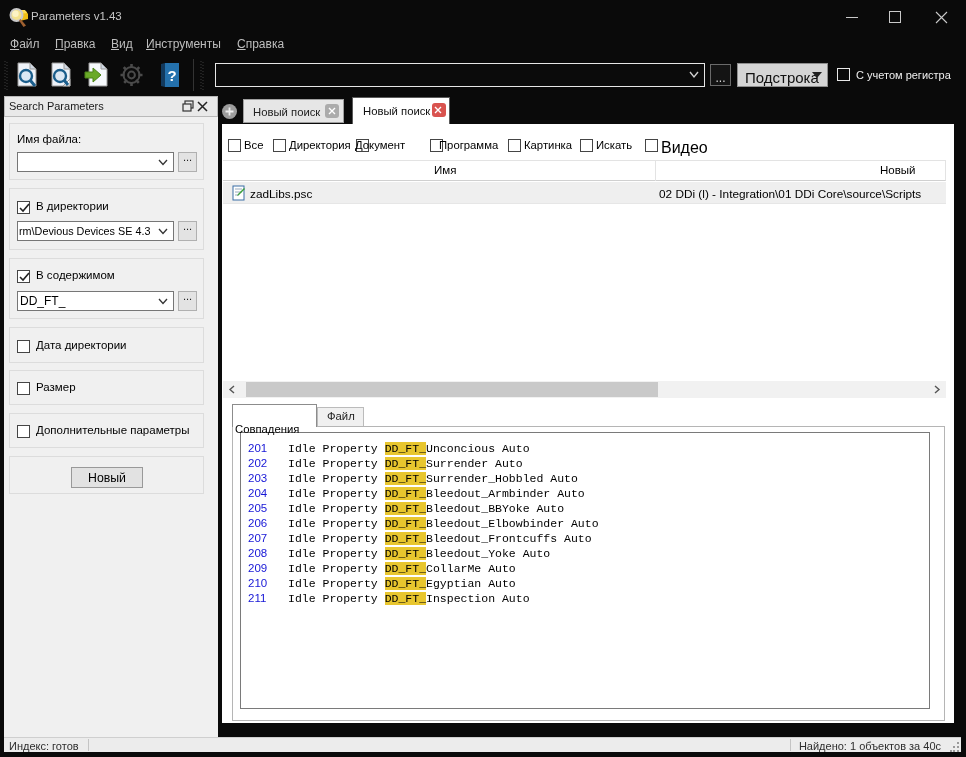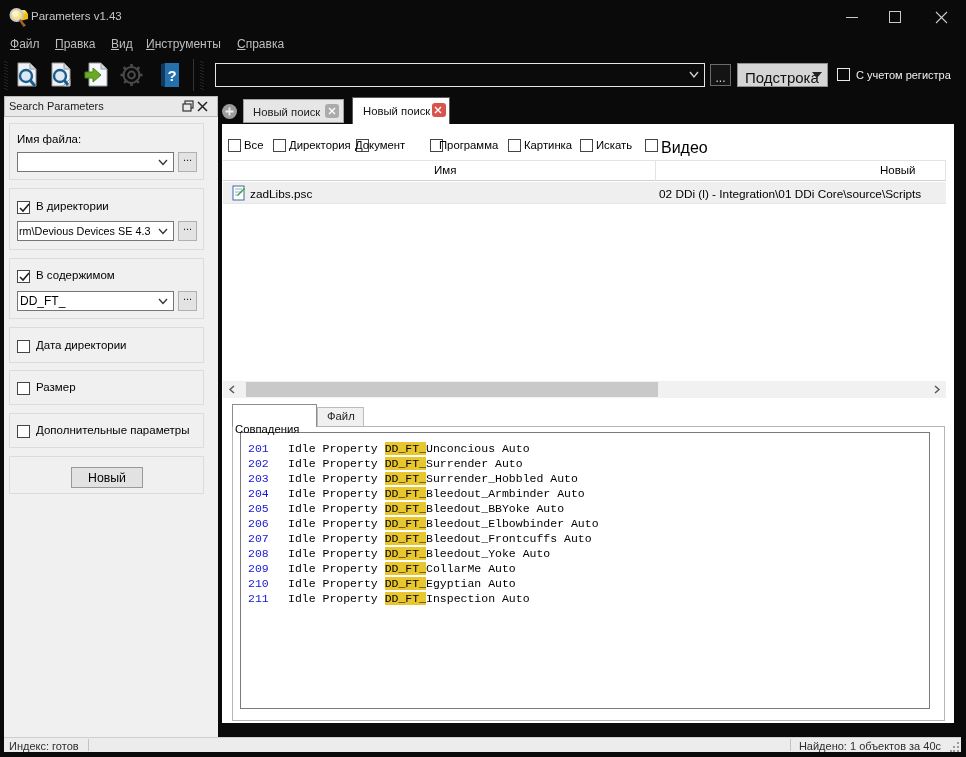--- a/index.html
+++ b/index.html
@@ -222,21 +222,21 @@
   </svg>
 
 <div class="abs" style="left:232px;top:404px;width:85px;height:23px;background:#fff;border:1px solid #8c8c8c;border-bottom:none;z-index:3;"></div>
 <div class="abs" style="left:235px;top:409px;font-size:11.3px;color:#000;z-index:4;margin-top:14px;">Совпадения</div>
 <div class="abs" style="left:317px;top:407px;width:47px;height:20px;background:#f0f0f0;border:1px solid #bbb;border-bottom:none;"></div>
 <div class="abs" style="left:327px;top:410px;font-size:11.3px;color:#222;">Файл</div>
 
 <div class="abs" style="left:232px;top:426px;width:713px;height:295px;background:#fff;border:1px solid #b5b5b5;"></div>
 <div class="abs" style="left:240px;top:432px;width:690px;height:277px;background:#fff;border:1px solid #7a7a7a;"></div>
 
-<div class="abs" id="nums" style="left:248px;top:441px;font-family:Liberation Mono, monospace;font-size:11.5px;line-height:15px;color:#1616d6;white-space:pre;">201
+<div class="abs" id="nums" style="left:248px;top:441px;font-family:Liberation Sans, sans-serif;font-size:11.5px;line-height:15px;color:#1616d6;white-space:pre;">201
 202
 203
 204
 205
 206
 207
 208
 209
 210
 211</div>

